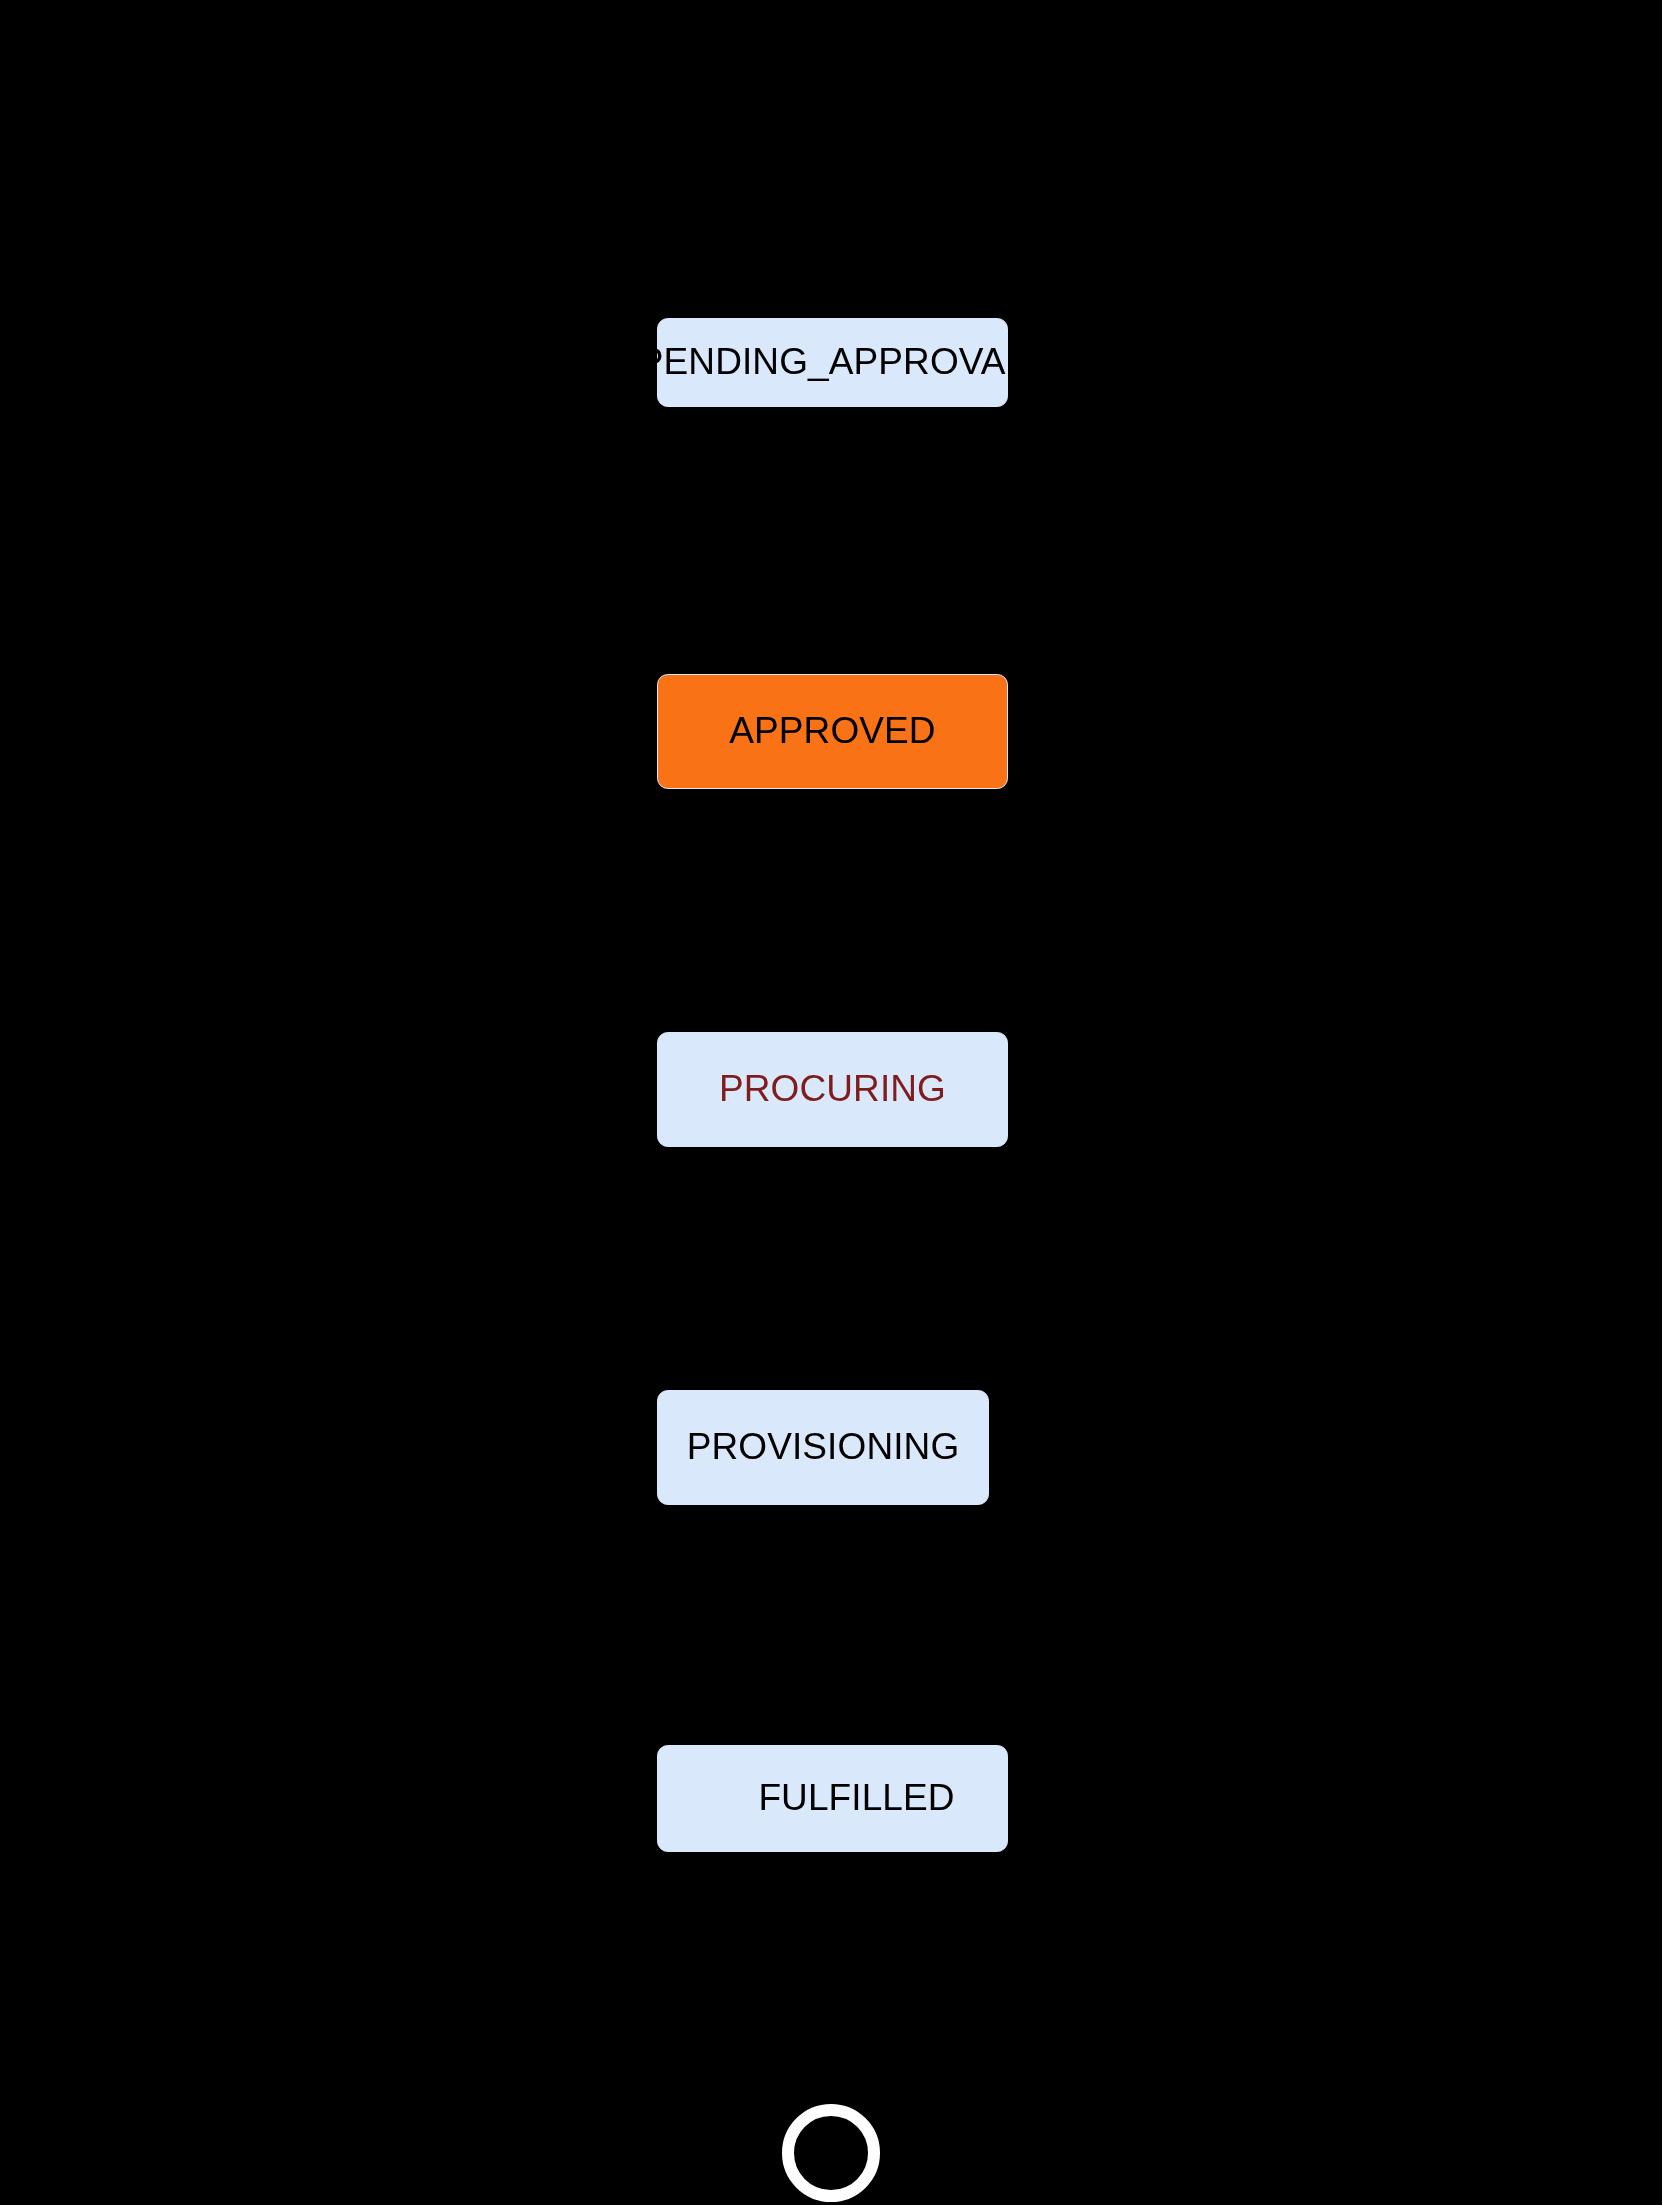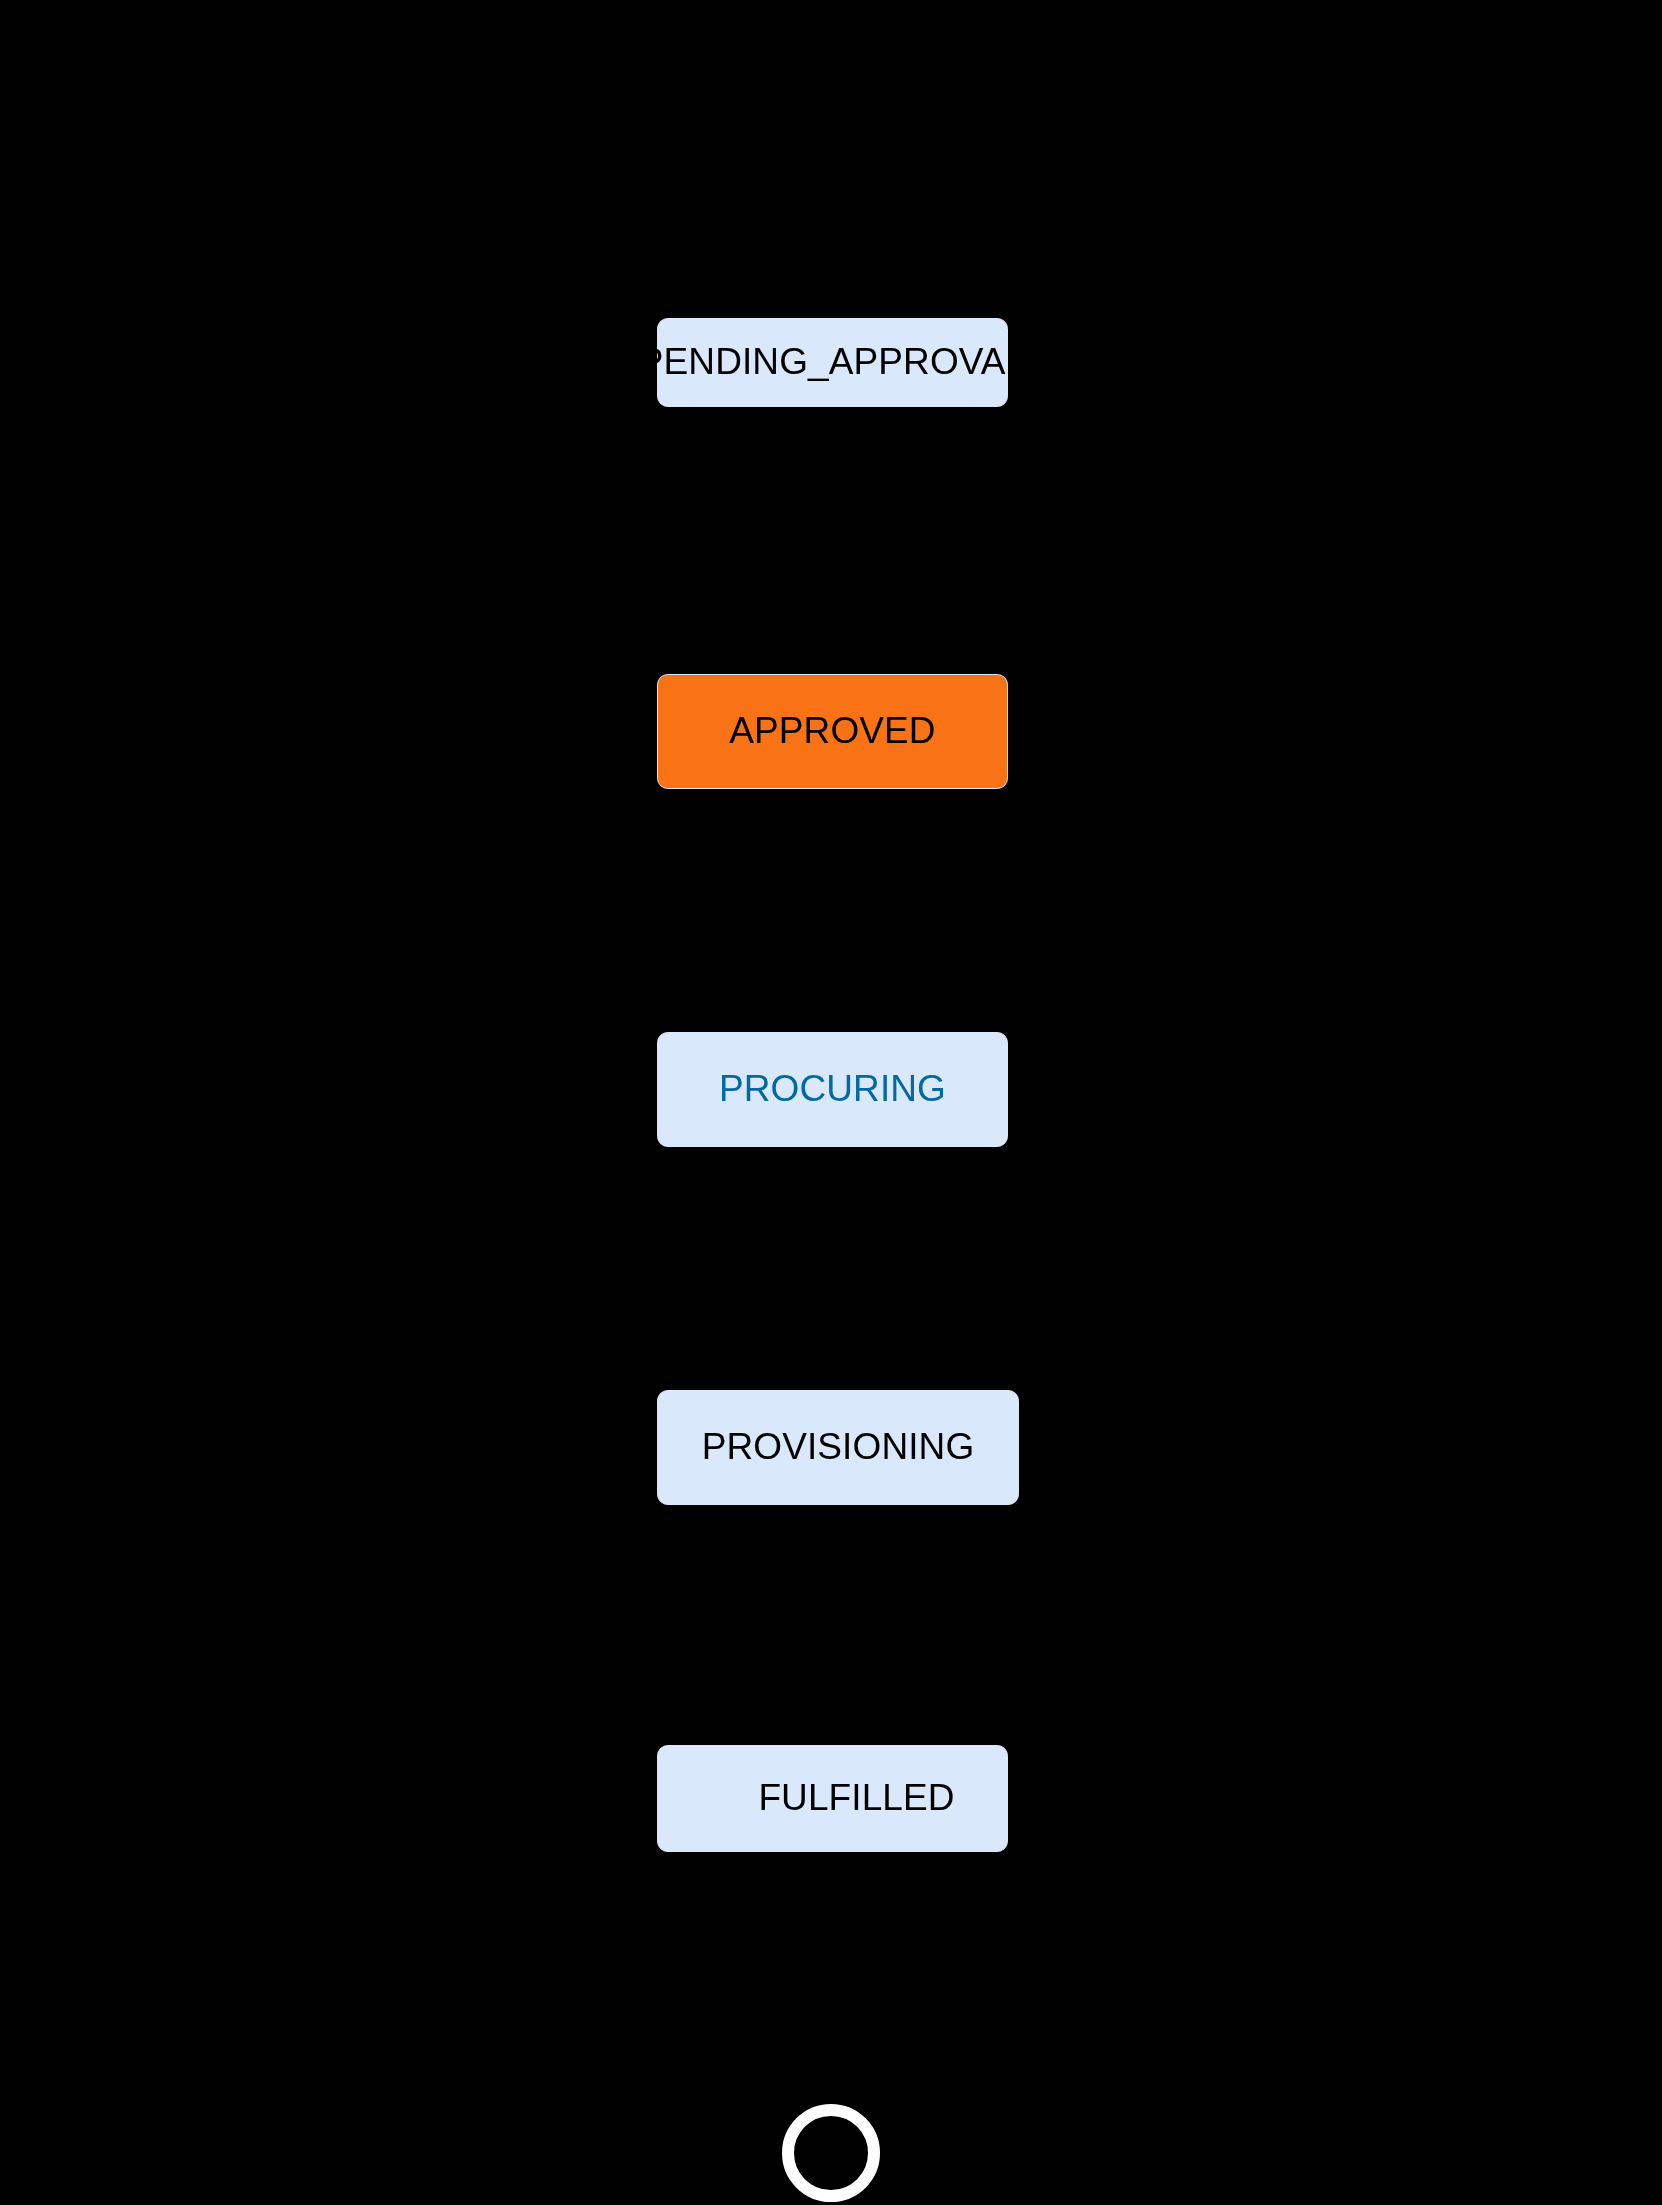--- a/index.html
+++ b/index.html
@@ -100,24 +100,24 @@
 
   <div class="node" id="node-pending-approval" style="left: 657px; top: 318px; width: 351px; height: 89px; background: rgb(218, 232, 251); border-color: rgb(218, 232, 251);">
     <span class="node-label" style="color: rgb(0, 0, 0);">PENDING_APPROVAL</span>
   </div>
 
   <div class="node" id="node-approved" style="left: 657px; top: 674px; width: 351px; height: 115px; background: #f97316; border-color: rgb(218, 232, 251);">
     <span class="node-label" style="color: rgb(0, 0, 0);">APPROVED</span>
   </div>
 
   <div class="node" id="node-procuring" style="left: 657px; top: 1032px; width: 351px; height: 115px; background: rgb(218, 232, 251); border-color: rgb(218, 232, 251);">
-    <span class="node-label" style="color: #0369a1;">PROCURING</span>
+    <span class="node-label" style="color: #7f1d1d;">PROCURING</span>
   </div>
 
-  <div class="node" id="node-provisioning" style="left: 657px; top: 1390px; width: 362px; height: 115px; background: rgb(218, 232, 251); border-color: rgb(218, 232, 251);">
+  <div class="node" id="node-provisioning" style="left: 657px; top: 1390px; width: 332px; height: 115px; background: rgb(218, 232, 251); border-color: rgb(218, 232, 251);">
     <span class="node-label" style="color: rgb(0, 0, 0);">PROVISIONING</span>
   </div>
 
   <div class="node" id="node-fulfilled" style="left: 657px; top: 1745px; width: 351px; height: 107px; background: rgb(218, 232, 251); border-color: rgb(218, 232, 251); padding-left: 48px;">
     <span class="node-label" style="color: rgb(0, 0, 0);">FULFILLED</span>
   </div>
 
   <div id="node-end" style="left: 782px; top: 2104px; width: 98px; height: 98px; border-color: rgb(255, 255, 255);"></div>
 
 </div>

